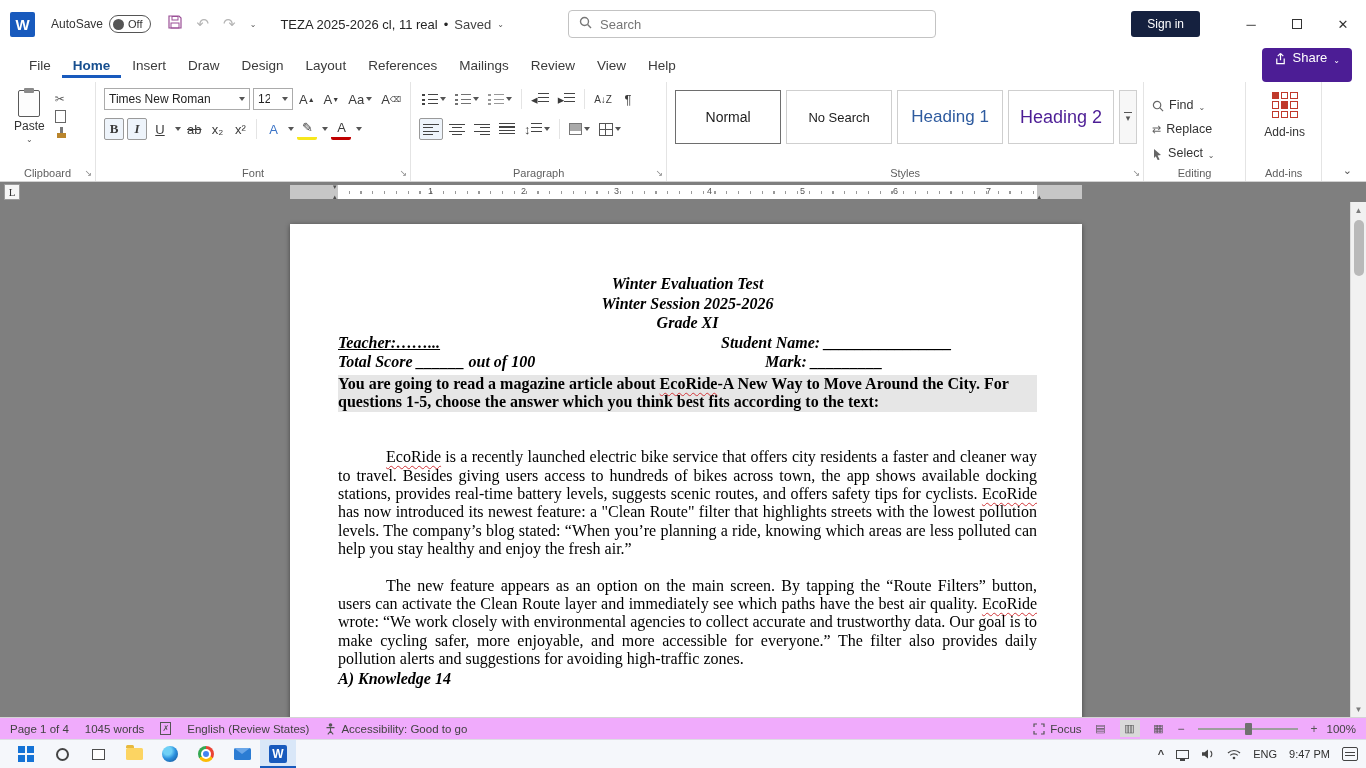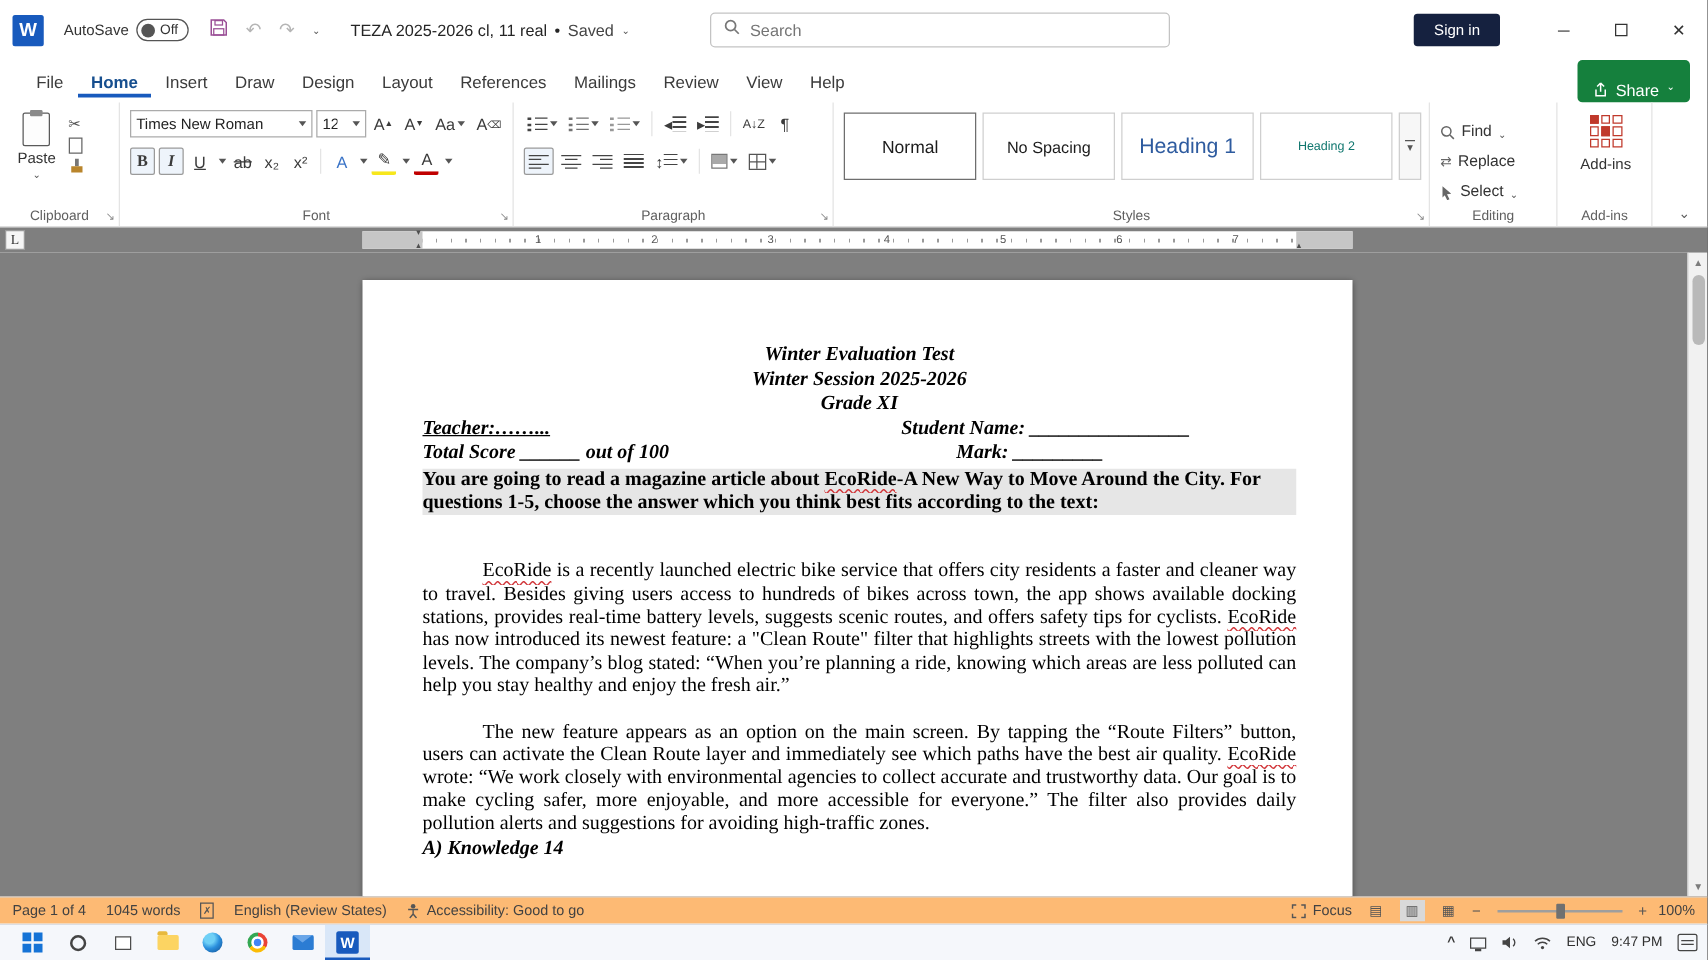--- a/index.html
+++ b/index.html
@@ -22,21 +22,21 @@
 .searchbox input{border:0;outline:0;flex:1;font-size:13px;color:#333;background:transparent;font-family:"Liberation Sans",sans-serif}
 .tb-right{margin-left:auto;display:flex;align-items:center;height:100%}
 .signin{background:#15213f;color:#fff;font-size:12px;padding:6px 16px;border-radius:3px;margin-right:28px}
 .winbtn{width:46px;height:100%;display:flex;align-items:center;justify-content:center;color:#333;font-size:13px}
 .maxsq{width:10px;height:10px;border:1px solid #333}
 
 
 .tabsrow{flex:0 0 30px;display:flex;align-items:center;padding:0 14px 0 18px;background:#fff}
 .tab{font-size:13.5px;color:#3b3b3b;padding:5px 11px;white-space:nowrap}
 .tab.active{color:#174f8f;font-weight:bold;box-shadow:inset 0 -3px 0 #185abd}
-.share{margin-left:auto;background:#15803d;color:#fff;border-radius:4px;height:24px;display:flex;align-items:flex-start;gap:6px;padding:17px 12px;font-size:13px}
+.share{margin-left:auto;background:#4c1d95;color:#fff;border-radius:4px;height:24px;display:flex;align-items:flex-end;gap:6px;padding:17px 12px;font-size:13px}
 
 
 .ribbon{flex:0 0 100px;display:flex;background:#fff;border-bottom:1px solid #d2d2d2;position:relative}
 .rgroup{position:relative;border-right:1px solid #e4e4e4;padding:6px 6px 18px 8px}
 .glabel{position:absolute;bottom:2px;left:0;right:0;text-align:center;font-size:11px;color:#5f5f5f}
 .dlg{position:absolute;right:3px;bottom:3px;font-size:9px;color:#8a8a8a}
 .rrow{display:flex;align-items:center;gap:3px}
 .btn{display:flex;align-items:center;justify-content:center;min-width:20px;height:22px;padding:0 3px;color:#3b3b3b;font-size:13px;border-radius:2px}
 .btn.on{border:1px solid #9a9a9a;background:#eef4fb}
 .sep{width:1px;height:20px;background:#e4e4e4;margin:0 3px}
@@ -71,21 +71,21 @@
 .ic-borders{width:14px;height:13px;border:1px solid #555;background:linear-gradient(#555,#555) 50% 0/1px 100% no-repeat,linear-gradient(#555,#555) 0 50%/100% 1px no-repeat}
 .ic-shade{width:13px;height:12px;border:1px solid #777;background:linear-gradient(180deg,#a9a9a9 0 7px,#fff 7px)}
 .g-par{flex:0 0 256px}
 
 .g-sty{flex:0 0 474px;display:flex;align-items:flex-start;padding-top:8px}
 .stycell{width:106px;height:54px;border:1px solid #cfcfcf;margin-right:5px;display:flex;align-items:center;justify-content:center;background:#fff;white-space:nowrap}
 .stycell.sel{border:1.6px solid #6e6e6e}
 .sty-normal{font-size:14px;color:#1c1c1c}
 .sty-nospace{font-size:13px;color:#1c1c1c}
 .sty-h1{font-size:17px;color:#2e5b9f}
-.sty-h2{font-size:10px;color:#0f766e}
+.sty-h2{font-size:18px;color:#4c1d95}
 .stymore{width:18px;height:54px;border:1px solid #cfcfcf;background:#f7f7f7;display:flex;align-items:center;justify-content:center;flex-direction:column;color:#555;font-size:9px}
 
 .g-edit{flex:0 0 102px;font-size:12.5px}
 .edrow{display:flex;align-items:flex-end;gap:5px;height:24px;color:#333}
 
 .g-add{flex:0 0 76px;text-align:center}
 .addgrid{width:26px;height:26px;margin:4px auto 4px;display:grid;grid-template-columns:repeat(3,1fr);gap:2px}
 .addgrid i{border:1.3px solid #c0392b}
 .addgrid i.f{background:#c0392b}
 .addlabel{font-size:12px;color:#333}
@@ -112,21 +112,21 @@
 .para.p2{margin-top:18px}
 .kn{margin-top:1px;font-weight:bold;font-style:italic}
 .sp{text-decoration:underline wavy #d13438 1px;text-underline-offset:2.5px}
 
 .vscroll{position:absolute;right:0;top:0;width:16px;height:100%;background:#f1f1f1;border-left:1px solid #dcdcdc;display:flex;flex-direction:column;align-items:center}
 .scar{height:16px;display:flex;align-items:center;justify-content:center;font-size:8px;color:#7c7c7c}
 .sthumb{width:10px;height:56px;background:#b9b9b9;border-radius:5px;margin-top:2px}
 .scar.dn{margin-top:auto}
 
 
-.statusbar{flex:0 0 22px;background:#fdba74;border-top:1px solid #d4d4d4;display:flex;align-items:center;font-size:11.5px;color:#424242;padding:0 10px}
+.statusbar{flex:0 0 22px;background:#f0abfc;border-top:1px solid #d4d4d4;display:flex;align-items:center;font-size:11.5px;color:#424242;padding:0 10px}
 .sb-left{display:flex;align-items:center;gap:16px}
 .sb-right{margin-left:auto;display:flex;align-items:center;gap:9px}
 .sbitem{display:flex;align-items:center;gap:5px;white-space:nowrap}
 .proofic{width:11px;height:13px;border:1px solid #555;font-size:8px;color:#555;display:flex;align-items:center;justify-content:center}
 .viewbtn{width:20px;height:17px;display:flex;align-items:center;justify-content:center;font-size:11px;color:#555}
 .viewbtn.sel{background:#d9d9d9}
 .ztrack{width:100px;height:2px;background:#9e9e9e;position:relative;margin:0 4px}
 .ztrack::before{content:"";position:absolute;left:50%;top:-3px;width:1px;height:8px;background:#9e9e9e}
 .zthumb{position:absolute;left:47px;top:-5px;width:7px;height:12px;background:#707070;border-radius:1px}
 .zsign{font-size:12px;color:#555}
@@ -326,21 +326,21 @@
       </div>
       <span class="glabel">Paragraph</span>
       <span class="dlg">↘</span>
     </div>
 
     <div class="rgroup g-sty">
       <span class="stycell sel">
           <span class="sty-normal">Normal</span>
         </span>
       <span class="stycell">
-          <span class="sty-nospace">No Spacing</span>
+          <span class="sty-nospace">No Search</span>
         </span>
       <span class="stycell">
           <span class="sty-h1">Heading 1</span>
         </span>
       <span class="stycell">
           <span class="sty-h2">Heading 2</span>
         </span>
       <span class="stymore"><span style="width:8px;border-top:1px solid #555"></span>▾</span>
       <span class="glabel">Styles</span>
       <span class="dlg">↘</span>

